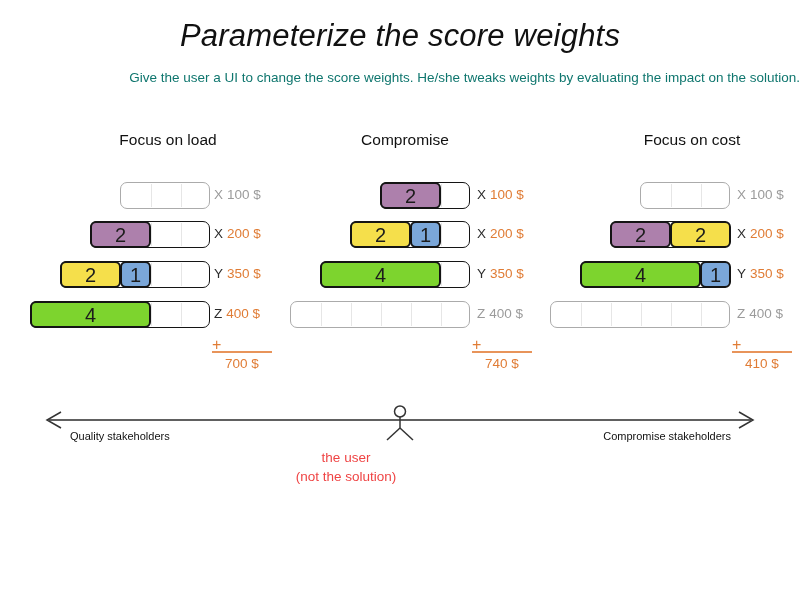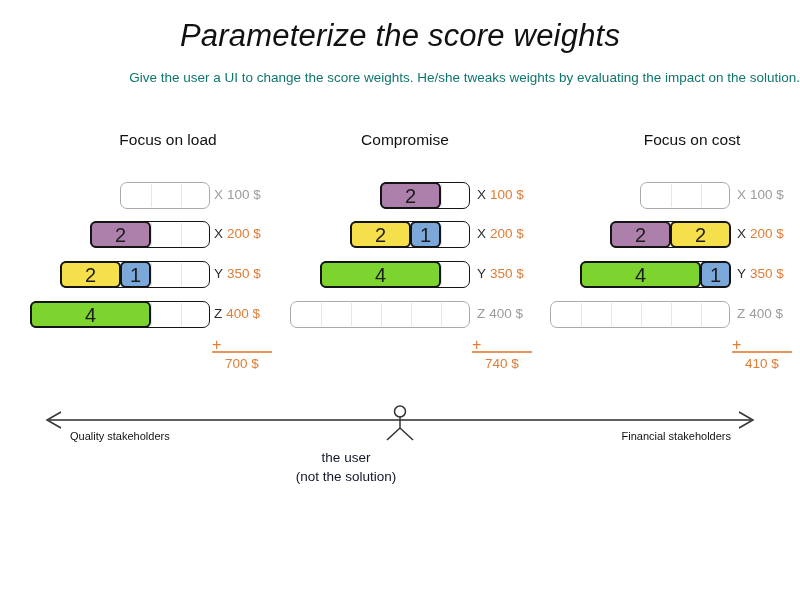--- a/index.html
+++ b/index.html
@@ -36,21 +36,21 @@
   .block span{font-size:20px;color:#1c1c1c;line-height:1;}
   .row-label{font-size:13.5px;white-space:nowrap;}
   .row-label .res{margin-right:4px;}
   .label-active .res{color:#2b2b2b;}
   .label-active .cost{color:#e07c35;}
   .label-empty .res,.label-empty .cost{color:#9b9b9b;}
   .plus{font-size:16px;color:#e07c35;}
   .sum-line{width:60px;border-top:2px solid #e8945a;}
   .sum-value{width:60px;text-align:center;font-size:13.5px;color:#e07c35;}
   .axis-label{font-size:11px;color:#111;}
-  .center-label{left:0;width:692px;text-align:center;font-size:13.5px;color:#0f172a;}
+  .center-label{left:0;width:692px;text-align:center;font-size:13.5px;color:#ef4444;}
 </style>
 </head>
 <body>
 
 <div class="abs slide-title">Parameterize the score weights</div>
 <div class="abs slide-subtitle">Give the user a UI to change the score weights. He/she tweaks weights by evaluating the impact on the solution.</div>
 
 <div class="abs col-title" style="left:48px">Focus on load</div>
 <div class="abs col-title" style="left:285px">Compromise</div>
 <div class="abs col-title" style="left:572px">Focus on cost</div>
@@ -190,15 +190,15 @@
   <polyline points="739,17 753,25 739,33" fill="none" stroke="#333" stroke-width="1.5"></polyline>
   <g>
     <circle cx="400" cy="16.5" r="5.5" fill="#ffffff" stroke="#333" stroke-width="1.5"></circle>
     <line x1="400" y1="22" x2="400" y2="33" stroke="#333" stroke-width="1.5"></line>
     <line x1="400" y1="33" x2="387" y2="45" stroke="#333" stroke-width="1.5"></line>
     <line x1="400" y1="33" x2="413" y2="45" stroke="#333" stroke-width="1.5"></line>
   </g>
 </svg>
 
 <div class="abs axis-label" style="left:70px;top:430px">Quality stakeholders</div>
-<div class="abs axis-label" style="right:69px;top:430px">Financial stakeholders</div>
+<div class="abs axis-label" style="right:69px;top:430px">Compromise stakeholders</div>
 <div class="abs center-label" style="top:450px">the user</div>
 <div class="abs center-label" style="top:469px">(not the solution)</div>
 
 </body></html>

